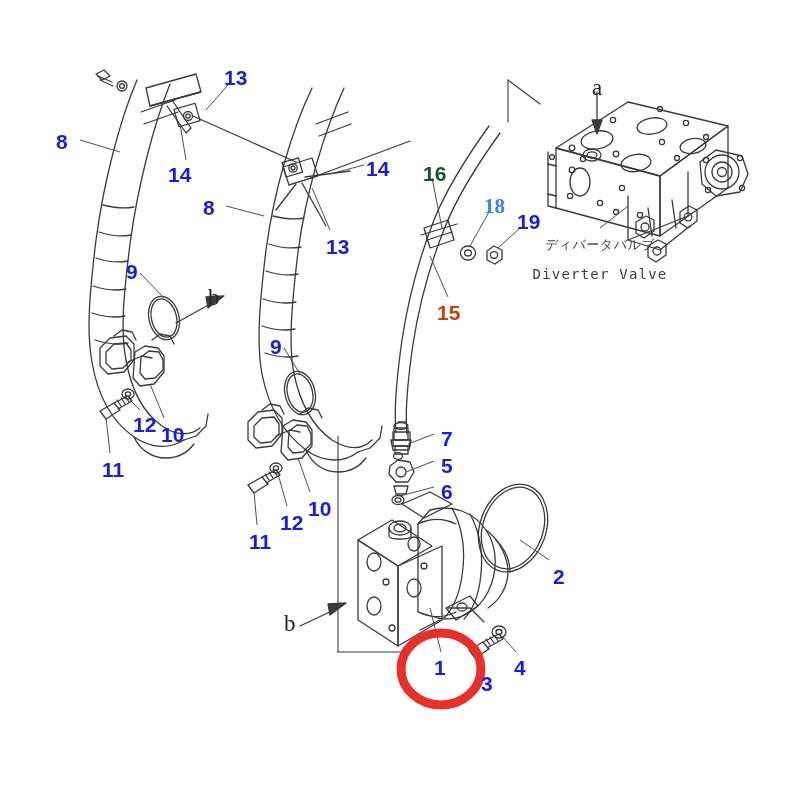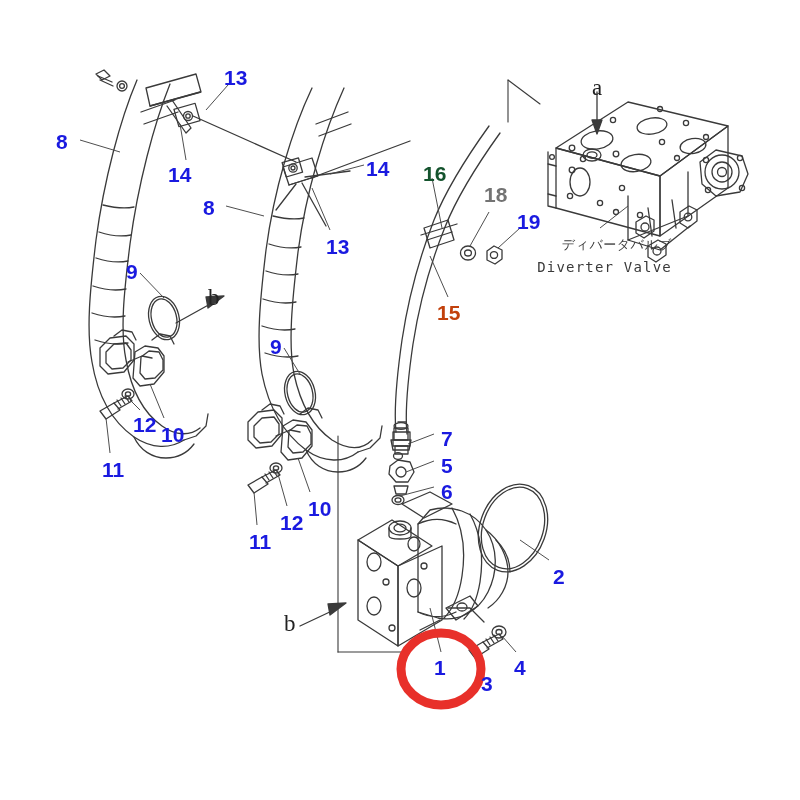--- a/index.html
+++ b/index.html
@@ -6,24 +6,24 @@
   html,body{margin:0;padding:0;background:#ffffff;}
   body{width:800px;height:800px;overflow:hidden;
        font-family:"Liberation Sans", sans-serif;}
   #stage{position:relative;width:800px;height:800px;background:#fff;}
   #stage svg.layer{position:absolute;left:0;top:0;width:800px;height:800px;}
   .callout{position:absolute;color:#1a1ae0;font-weight:bold;
            font-family:"Liberation Sans", sans-serif;font-size:21px;
            line-height:1;white-space:nowrap;}
   .sect{position:absolute;color:#222;font-family:"Liberation Serif", serif;
         font-size:23px;line-height:1;white-space:nowrap;}
-  .cap{position:absolute;text-align:right;color:#3a3a3a;
+  .cap{position:absolute;text-align:center;color:#3a3a3a;
        font-family:"DejaVu Sans Mono", monospace;white-space:nowrap;}
   .cap .jp{font-size:13px;letter-spacing:.5px;display:block;}
-  .cap .en{font-size:14px;letter-spacing:1.2px;display:block;margin-top:5px;}
+  .cap .en{font-size:14px;letter-spacing:1.2px;display:block;margin-top:12px;}
   #wm{position:absolute;left:287px;top:372px;
       font-family:"DejaVu Sans", sans-serif;font-weight:bold;font-style:italic;
       font-size:40px;letter-spacing:-1px;color:#8fb0cf;opacity:.78;
       white-space:nowrap;}
   #wm .y{color:#f0a13c;}
   #wm .reg{font-size:12px;vertical-align:super;font-style:normal;}
 </style>
 </head>
 <body>
 
@@ -348,21 +348,21 @@
   <div class="sect" style="left:208px;top:286px;"><span>b</span></div>
   <div class="sect" style="left:284px;top:612px;"><span>b</span></div>
 
   <div class="callout" style="left: 56px; top: 131px; color: rgb(26, 26, 224);">8</div>
   <div class="callout" style="left: 224px; top: 67px; color: rgb(26, 26, 224);">13</div>
   <div class="callout" style="left: 168px; top: 164px; color: rgb(26, 26, 224);">14</div>
   <div class="callout" style="left: 366px; top: 158px; color: rgb(26, 26, 224);">14</div>
   <div class="callout" style="left: 203px; top: 197px; color: rgb(26, 26, 224);">8</div>
   <div class="callout" style="left: 326px; top: 236px; color: rgb(26, 26, 224);">13</div>
   <div class="callout" style="left: 423px; top: 163px; color: #14532d;">16</div>
-  <div class="callout" style="left: 484px; top: 184px; color: #737373;">18</div>
+  <div class="callout" style="left: 484px; top: 196px; color: #3b82f6; font-family: Liberation Serif, serif;">18</div>
   <div class="callout" style="left: 517px; top: 211px; color: rgb(26, 26, 224);">19</div>
   <div class="callout" style="left: 437px; top: 302px; color: #c2410c;">15</div>
   <div class="callout" style="left: 126px; top: 261px; color: rgb(26, 26, 224);">9</div>
   <div class="callout" style="left: 270px; top: 336px; color: rgb(26, 26, 224);">9</div>
   <div class="callout" style="left: 161px; top: 424px; color: rgb(26, 26, 224);">10</div>
   <div class="callout" style="left: 133px; top: 414px; color: rgb(26, 26, 224);">12</div>
   <div class="callout" style="left: 102px; top: 459px; color: rgb(26, 26, 224);">11</div>
   <div class="callout" style="left: 308px; top: 498px; color: rgb(26, 26, 224);">10</div>
   <div class="callout" style="left: 280px; top: 512px; color: rgb(26, 26, 224);">12</div>
   <div class="callout" style="left: 249px; top: 531px; color: rgb(26, 26, 224);">11</div>

